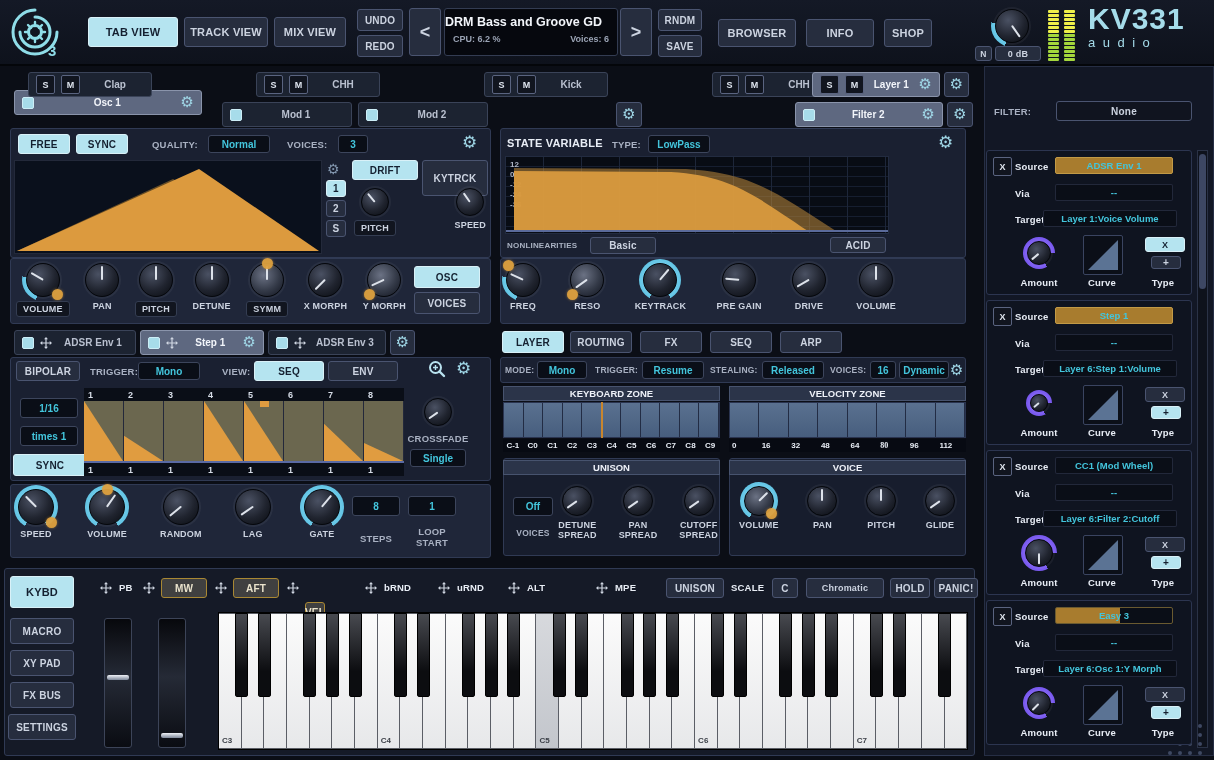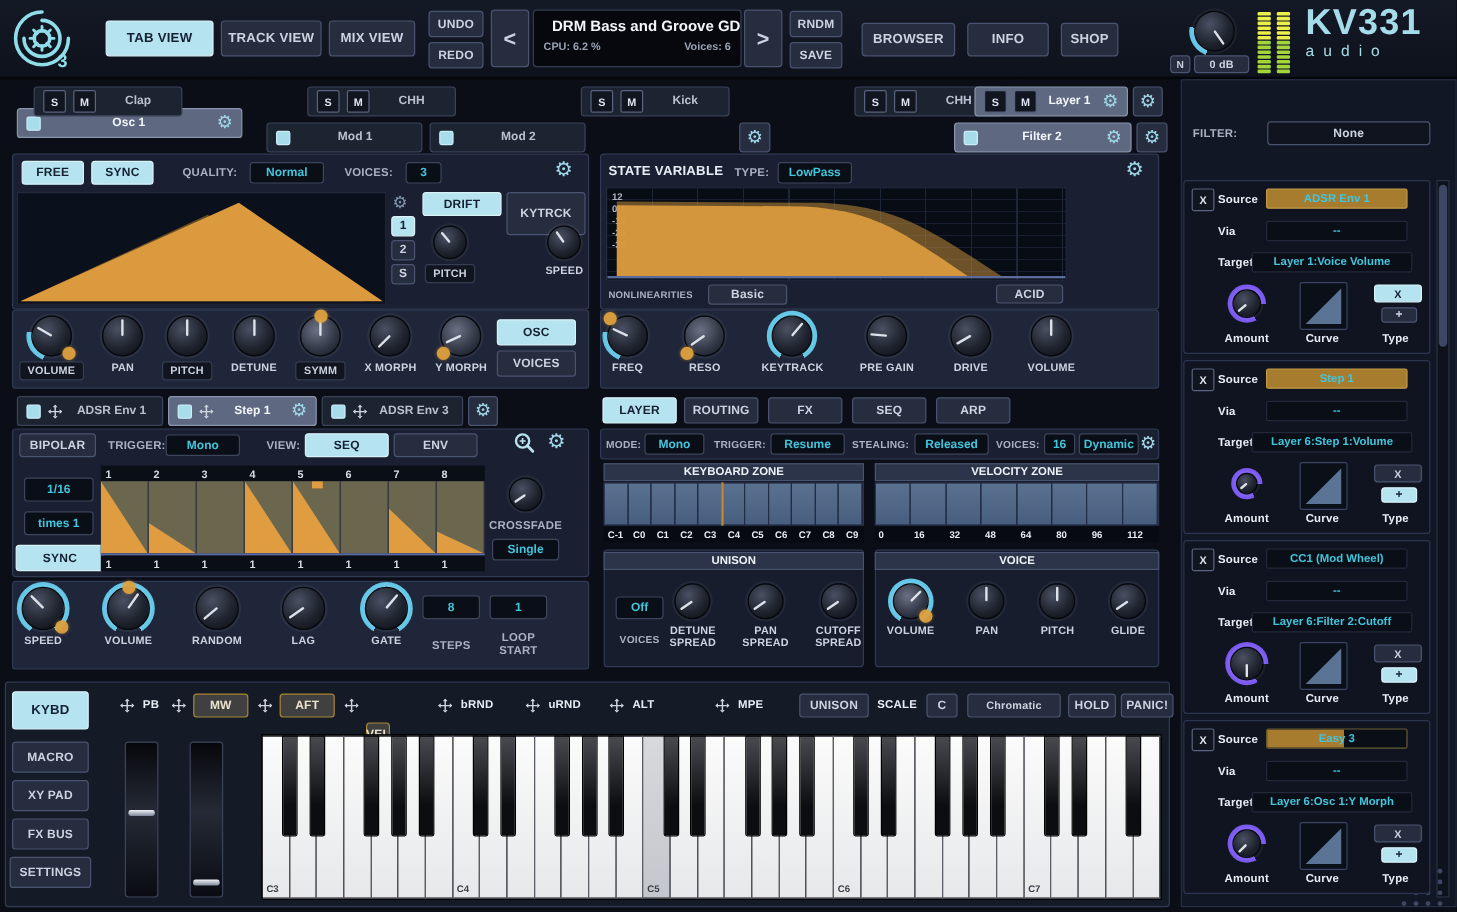--- a/index.html
+++ b/index.html
@@ -86,21 +86,21 @@
       </g>
       <text x="40" y="51" font-size="15" font-weight="bold" fill="#8fdde8" font-family="Liberation Sans, sans-serif">3</text>
     </svg>
     <div class="btn active" style="left:88px;top:17px;width:90px;height:30px;font-size:11px">TAB VIEW</div>
     <div class="btn" style="left:184px;top:17px;width:84px;height:30px;font-size:11px">TRACK VIEW</div>
     <div class="btn" style="left:274px;top:17px;width:72px;height:30px;font-size:11px">MIX VIEW</div>
     <div class="btn" style="left:357px;top:9px;width:46px;height:22px">UNDO</div>
     <div class="btn" style="left:357px;top:35px;width:46px;height:22px">REDO</div>
     <div class="btn" style="left:409px;top:8px;width:32px;height:48px;font-size:18px">&lt;</div>
     <div class="abs" style="left:444px;top:8px;width:174px;height:48px;background:#06080e;border:1px solid #333c52;border-radius:3px;box-sizing:border-box;">
-      <div style="text-align:right;color:#f2f5fa;font-weight:700;font-size:12.5px;margin-top:6px">DRM Bass and Groove GD</div>
+      <div style="text-align:left;color:#f2f5fa;font-weight:700;font-size:12.5px;margin-top:6px">DRM Bass and Groove GD</div>
       <div style="display:flex;justify-content:space-between;padding:5px 8px 0 8px;">
         <span style="color:#9aa3b4;font-size:9px;font-weight:700">CPU: 6.2 %</span>
         <span style="color:#9aa3b4;font-size:9px;font-weight:700">Voices: 6</span>
       </div>
     </div>
     <div class="btn" style="left:620px;top:8px;width:32px;height:48px;font-size:18px">&gt;</div>
     <div class="btn" style="left:658px;top:9px;width:44px;height:22px">RNDM</div>
     <div class="btn" style="left:658px;top:35px;width:44px;height:22px">SAVE</div>
     <div class="btn" style="left:718px;top:19px;width:78px;height:28px;font-size:11px">BROWSER</div>
     <div class="btn" style="left:806px;top:19px;width:68px;height:28px;font-size:11px">INFO</div>
@@ -535,21 +535,21 @@
       <div class="zcell"></div>
       <div class="zcell"></div>
       <div class="zcell"></div>
     </div>
   <div id="velzone-labels" class="abs" style="left:729px;top:439px;width:237px;height:13px;display:flex;background:#070a12;">
       <div class="zlbl" style="justify-content: flex-start; padding-left: 3px;">0</div>
       <div class="zlbl" style="justify-content: flex-start; padding-left: 3px;">16</div>
       <div class="zlbl" style="justify-content: flex-start; padding-left: 3px;">32</div>
       <div class="zlbl" style="justify-content: flex-start; padding-left: 3px;">48</div>
       <div class="zlbl" style="justify-content: flex-start; padding-left: 3px;">64</div>
-      <div class="zlbl" style="justify-content: flex-start; padding-left: 3px;">80</div>
+      <div class="zlbl" style="justify-content: flex-start; padding-left: 3px; font-family: Liberation Serif, serif;">80</div>
       <div class="zlbl" style="justify-content: flex-start; padding-left: 3px;">96</div>
       <div class="zlbl" style="justify-content: flex-start; padding-left: 3px;">112</div>
     </div>
 
   <div class="panel" style="left:503px;top:458px;width:217px;height:98px;background:#171d2d;"></div>
   <div class="ztitle" style="left:503px;top:460px;width:217px;height:15px">UNISON</div>
   <div class="vbox" style="left:513px;top:497px;width:40px;height:19px">Off</div>
   <div class="lab" style="left:509px;top:528px;width:48px;text-align:center;font-size:8.5px">VOICES</div>
   <div id="unison-knobs" class="krow" style="left:558px;top:486px;width:160px;">
       <div class="knob-unit">

